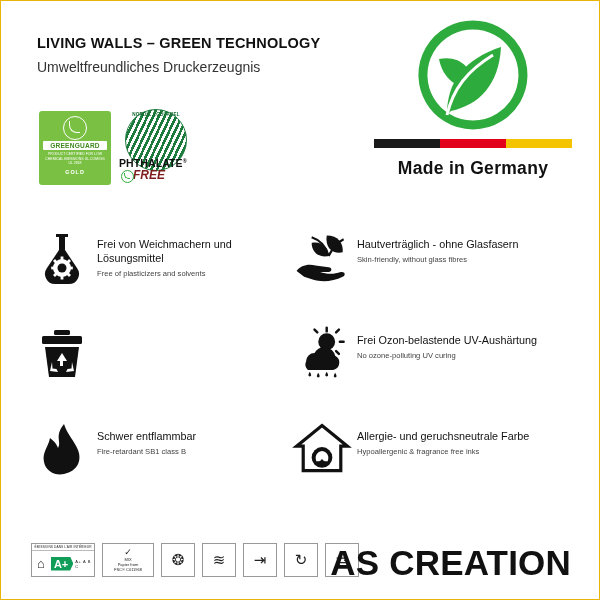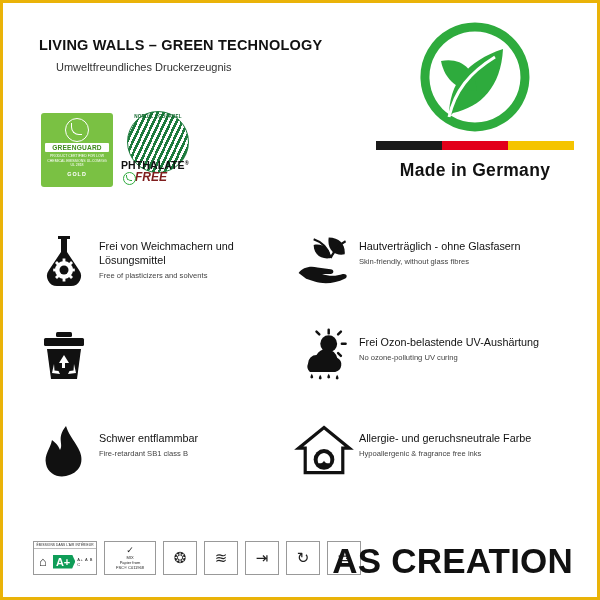--- a/index.html
+++ b/index.html
@@ -12,21 +12,21 @@
     background: #ffffff;
     font-family: "Liberation Sans", sans-serif;
     color: #1a1a1a;
     overflow: hidden;
   }
   .page {
     position: relative;
     width: 600px;
     height: 600px;
     box-sizing: border-box;
-    border: 3px solid #eab308;
+    border: 1px solid #eab308;
     background: #ffffff;
   }
 
   
   .header {
     position: absolute;
     left: 0; top: 0;
     width: 600px;
     height: 210px;
   }
@@ -38,23 +38,23 @@
   }
   .title {
     font-size: 14.5px;
     font-weight: bold;
     letter-spacing: 0.2px;
     color: #111;
     margin: 0;
     line-height: 1.2;
   }
   .subtitle {
-    font-size: 11px;
+    font-size: 14px;
     color: #333;
-    margin: 7px 0 0 17px;
+    margin: 7px 0 0 0;
   }
 
   
   .badges {
     position: absolute;
     left: 38px;
     top: 110px;
     width: 330px;
     height: 86px;
   }

